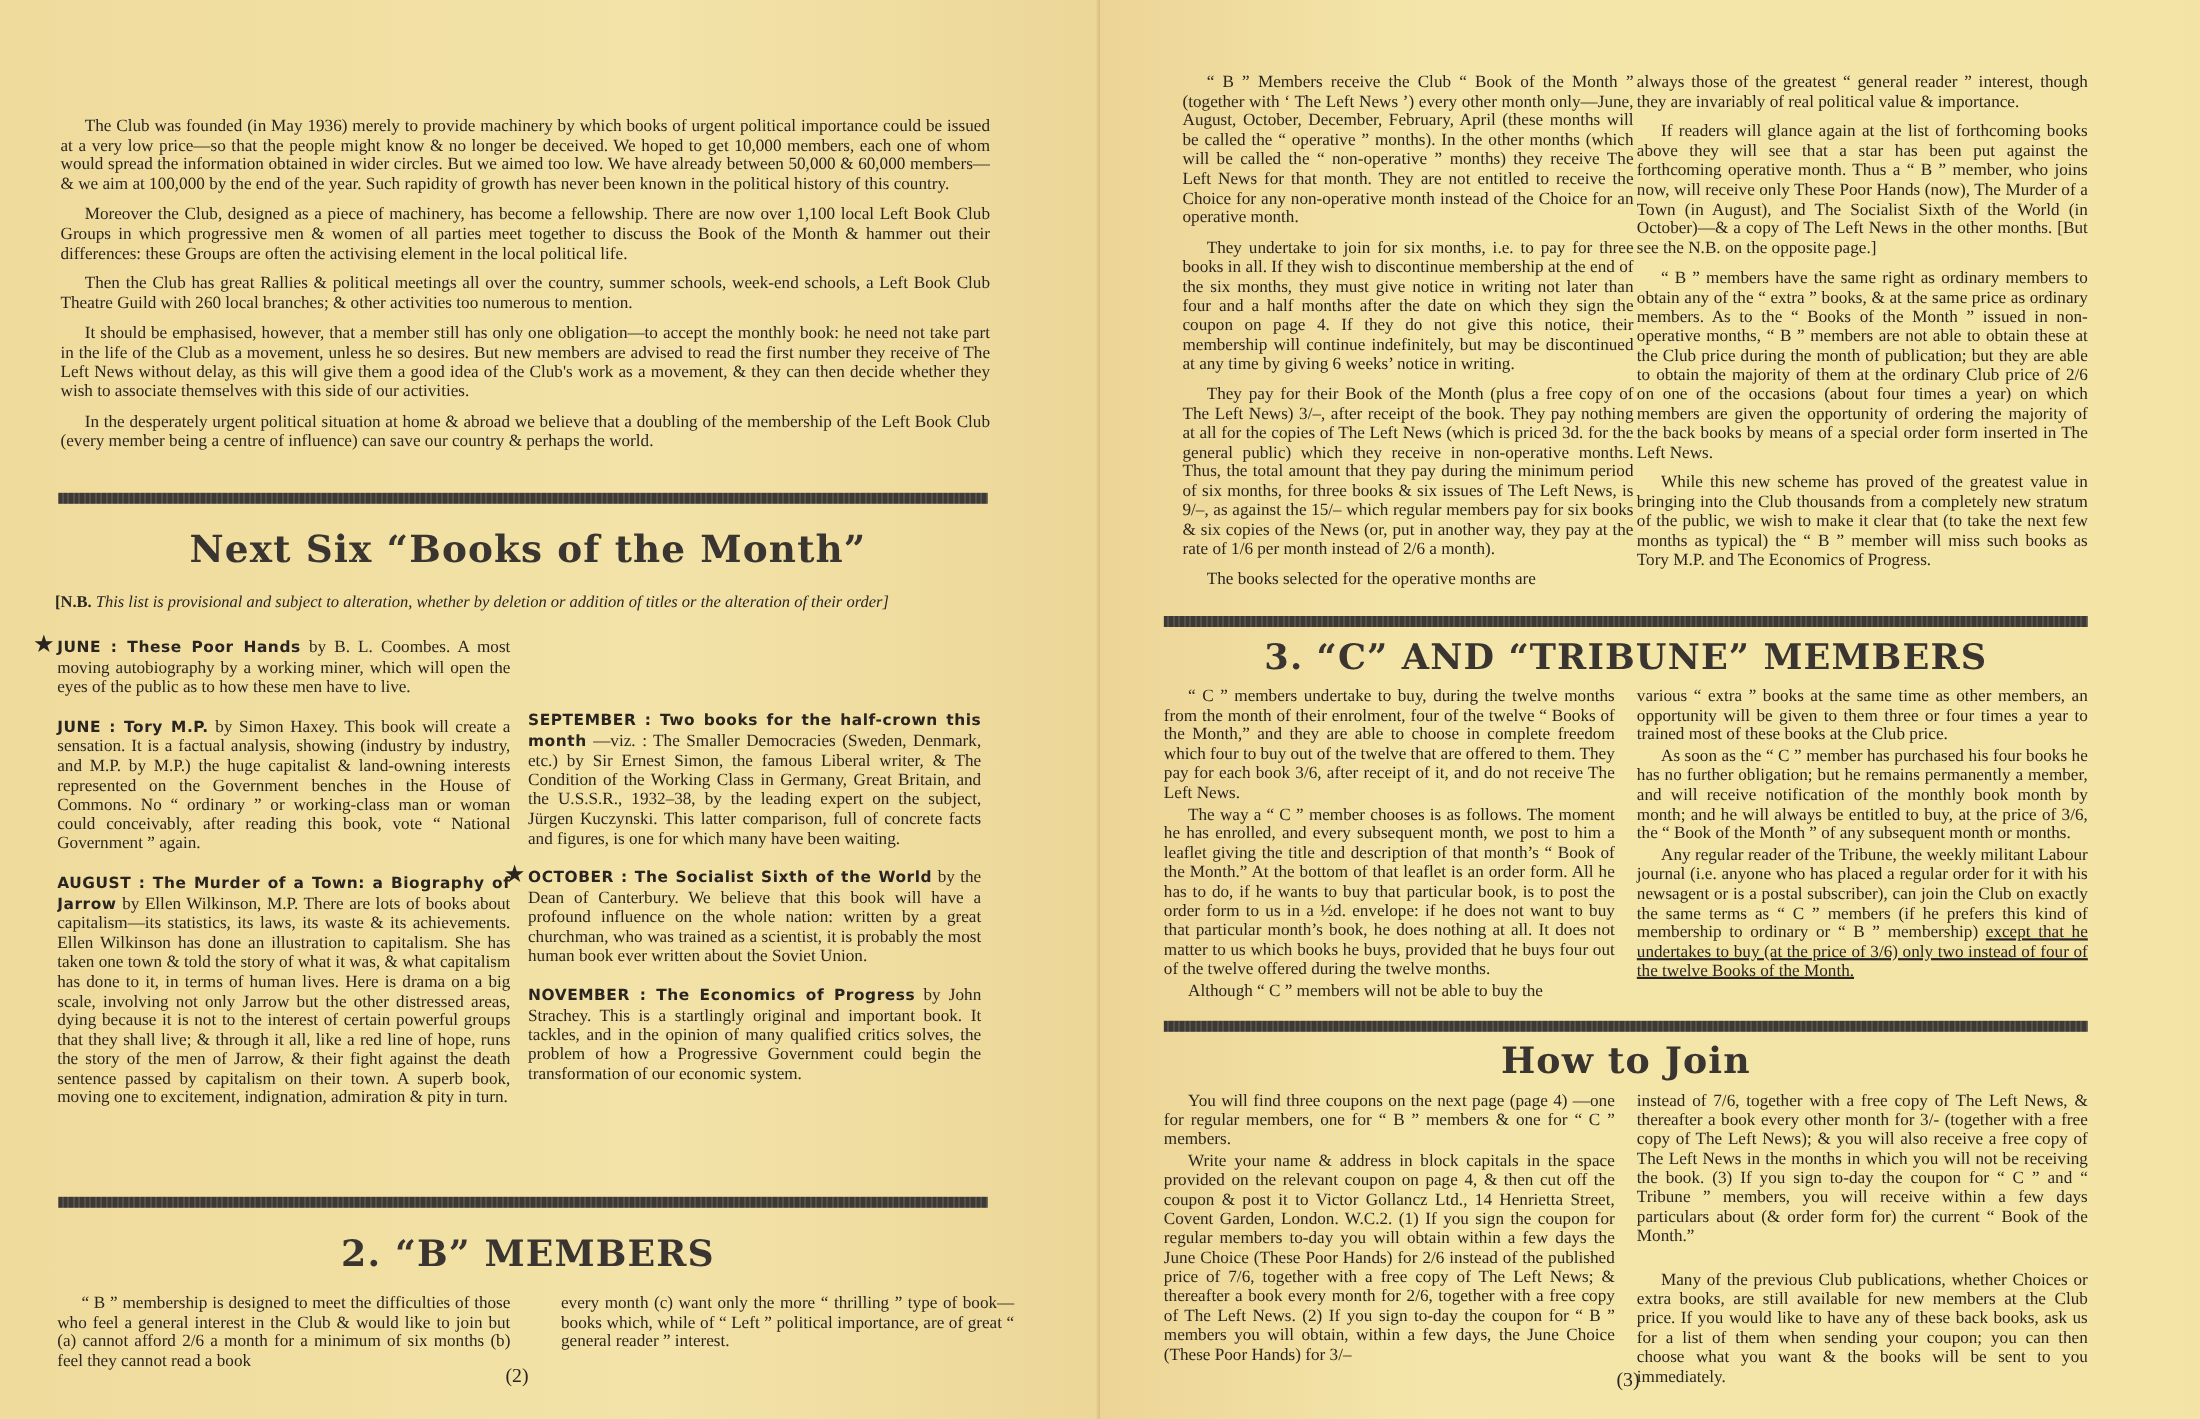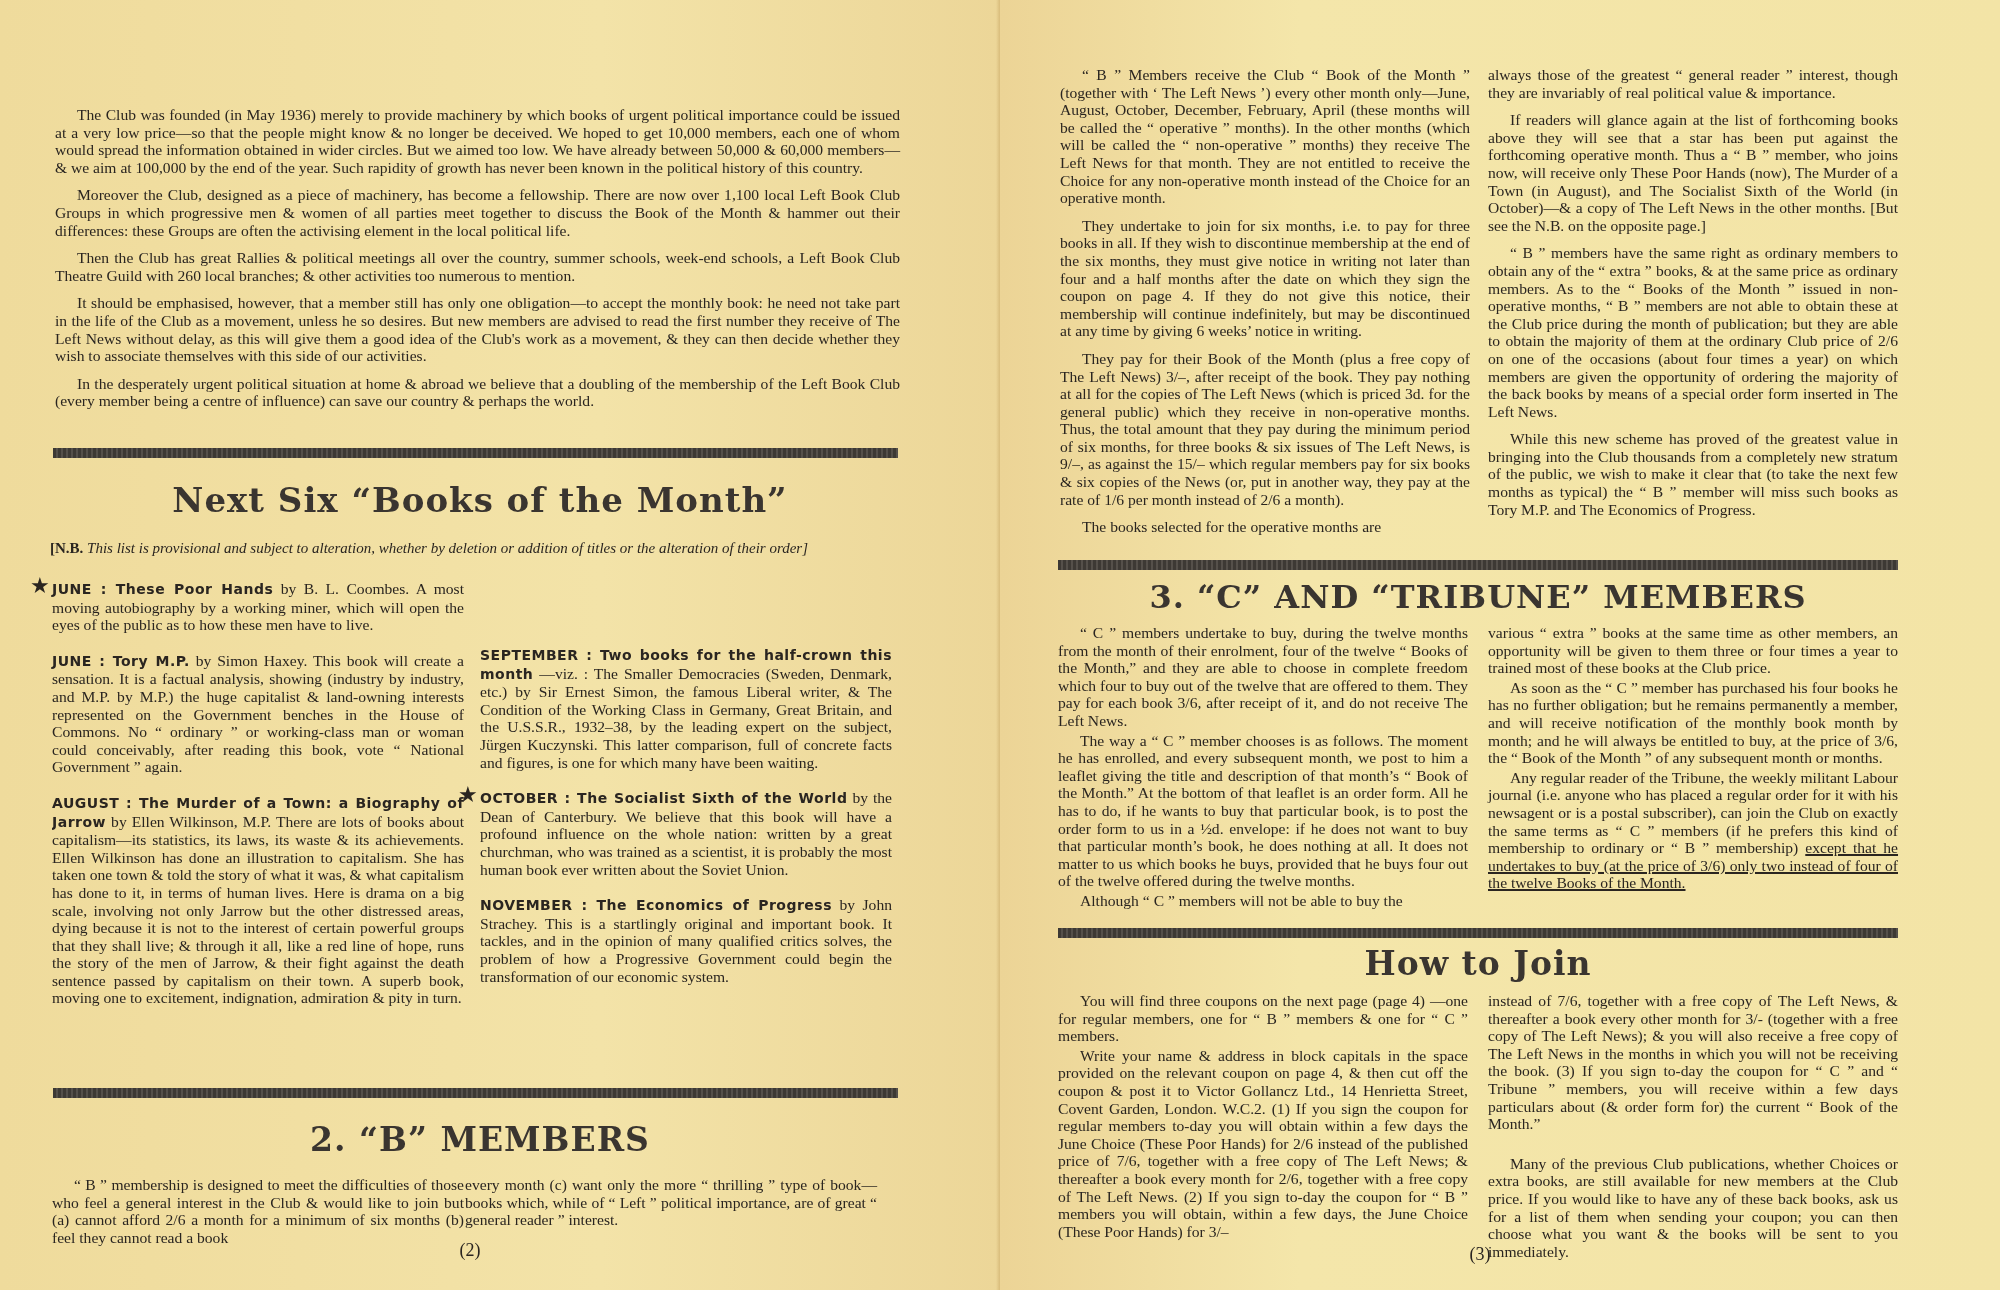--- a/index.html
+++ b/index.html
@@ -69,30 +69,30 @@
       <span class="bk">NOVEMBER : The Economics of Progress</span>
       <span>by John Strachey. This is a startlingly original and important book. It tackles, and in the opinion of many qualified critics solves, the problem of how a Progressive Government could begin the transformation of our economic system.</span>
     </div>
   </div>
 
   <div class="bar" style="left:53px;top:1088px;width:845px;"></div>
   <h1 class="hd abs" style="left:60px;top:1120px;width:840px;font-size:33px;">2. “B” MEMBERS</h1>
   <div class="body abs" style="left:52px;top:1176px;width:412px;">
     <p style="margin:0">“ B ” membership is designed to meet the difficulties of those who feel a general interest in the Club &amp; would like to join but (a) cannot afford 2/6 a month for a minimum of six months (b) feel they cannot read a book</p>
   </div>
-  <div class="body abs" style="left:465px;top:1176px;width:412px;">
+  <div class="body abs" style="left:510px;top:1176px;width:412px;">
     <p style="margin:0;text-indent:0">every month (c) want only the more “ thrilling ” type of book—books which, while of “ Left ” political importance, are of great “ general reader ” interest.</p>
   </div>
   <div class="abs pg" style="left:440px;top:1240px;width:60px;">(2)</div>
 </div>
 
 <div class="fold"></div>
 
 <div class="page right">
-  <div class="body abs" style="left:60px;top:66px;width:410px;">
+  <div class="body abs" style="left:75px;top:66px;width:410px;">
     <p>“ B ” Members receive the Club “ Book of the Month ” (together with ‘ The Left News ’) every other month only—June, August, October, December, February, April (these months will be called the “ operative ” months). In the other months (which will be called the “ non-operative ” months) they receive The Left News for that month. They are not entitled to receive the Choice for any non-operative month instead of the Choice for an operative month.</p>
     <p>They undertake to join for six months, i.e. to pay for three books in all. If they wish to discontinue membership at the end of the six months, they must give notice in writing not later than four and a half months after the date on which they sign the coupon on page 4. If they do not give this notice, their membership will continue indefinitely, but may be discontinued at any time by giving 6 weeks’ notice in writing.</p>
     <p>They pay for their Book of the Month (plus a free copy of The Left News) 3/–, after receipt of the book. They pay nothing at all for the copies of The Left News (which is priced 3d. for the general public) which they receive in non-operative months. Thus, the total amount that they pay during the minimum period of six months, for three books &amp; six issues of The Left News, is 9/–, as against the 15/– which regular members pay for six books &amp; six copies of the News (or, put in another way, they pay at the rate of 1/6 per month instead of 2/6 a month).</p>
     <p>The books selected for the operative months are</p>
   </div>
   <div class="body abs" style="left:488px;top:66px;width:410px;">
     <p style="text-indent:0">always those of the greatest “ general reader ” interest, though they are invariably of real political value &amp; importance.</p>
     <p>If readers will glance again at the list of forthcoming books above they will see that a star has been put against the forthcoming operative month. Thus a “ B ” member, who joins now, will receive only These Poor Hands (now), The Murder of a Town (in August), and The Socialist Sixth of the World (in October)—&amp; a copy of The Left News in the other months. [But see the N.B. on the opposite page.]</p>
     <p>“ B ” members have the same right as ordinary members to obtain any of the “ extra ” books, &amp; at the same price as ordinary members. As to the “ Books of the Month ” issued in non-operative months, “ B ” members are not able to obtain these at the Club price during the month of publication; but they are able to obtain the majority of them at the ordinary Club price of 2/6 on one of the occasions (about four times a year) on which members are given the opportunity of ordering the majority of the back books by means of a special order form inserted in The Left News.</p>
     <p>While this new scheme has proved of the greatest value in bringing into the Club thousands from a completely new stratum of the public, we wish to make it clear that (to take the next few months as typical) the “ B ” member will miss such books as Tory M.P. and The Economics of Progress.</p>

